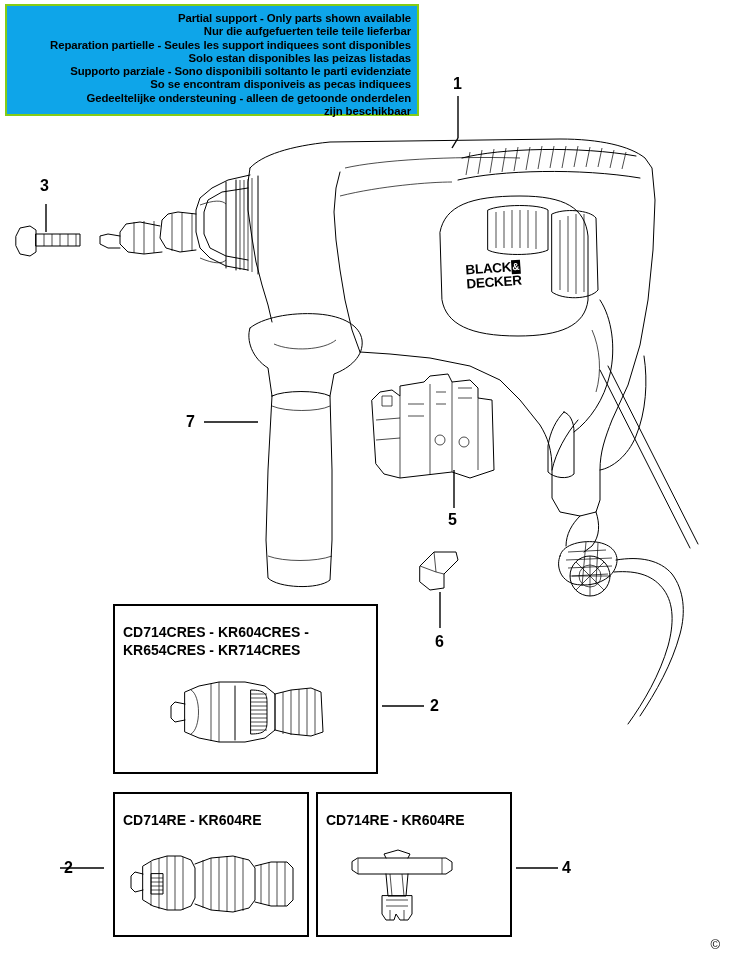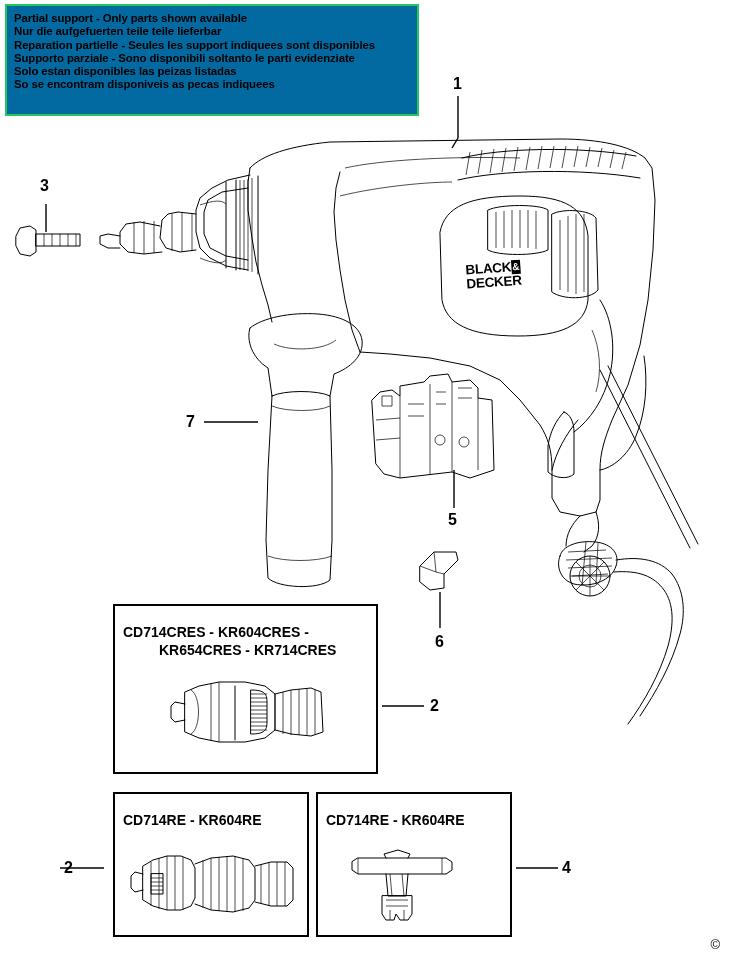--- a/index.html
+++ b/index.html
@@ -25,24 +25,25 @@
     width: 730px;
     height: 959px;
   }
   
   #notice-box {
     position: absolute;
     left: 5px;
     top: 4px;
     width: 414px;
     height: 112px;
-    border: 2px solid #22c55e;
-    background: #0369a1;
+    border: 2px solid #84cc16;
+    background: #0ea5e9;
     box-sizing: border-box;
     padding: 6px 6px 4px 7px;
+    text-align: right;
   }
   #notice-box .line {
     font-size: 11.4px;
     font-weight: bold;
     line-height: 13.3px;
     white-space: nowrap;
     letter-spacing: -0.1px;
   }
   #notice-box .indent {
     padding-left: 12px;
@@ -55,21 +56,21 @@
     box-sizing: border-box;
   }
   .variant-title {
     font-size: 14px;
     font-weight: bold;
     text-align: left;
     line-height: 18px;
     padding: 17px 0 0 8px;
     white-space: nowrap;
   }
-  .variant-title .t2 { display: block; margin-left: 36px; }
+  .variant-title .t2 { display: block; }
   #box-cres {
     left: 113px;
     top: 604px;
     width: 265px;
     height: 170px;
   }
   #box-re-left {
     left: 113px;
     top: 792px;
     width: 196px;
@@ -322,23 +323,25 @@
       <path class="leader" d="M382 706 L 424 706"></path>
       <path class="leader" d="M104 868 L 60 868"></path>
       <path class="leader" d="M516 868 L 558 868"></path>
     </g>
   </svg>
 
   <div id="notice-box">
     <div class="line">Partial support - Only parts shown available</div>
     <div class="line">Nur die aufgefuerten teile teile lieferbar</div>
     <div class="line">Reparation partielle - Seules les support indiquees sont disponibles</div>
+    <div class="line">Solo estan disponibles las peizas listadas</div>
     <div class="line">Supporto parziale - Sono disponibili soltanto le parti evidenziate</div>
-    <div class="line">Solo estan disponibles las peizas listadas</div>
     <div class="line">So se encontram disponiveis as pecas indiquees</div>
+    <div class="line">Gedeeltelijke ondersteuning - alleen de getoonde onderdelen</div>
+    <div class="line indent">zijn beschikbaar</div>
   </div>
 
   <div id="bd-logo">
     <div class="bd-text">
       <span>BLACK</span><span class="amp">&amp;</span>
     </div>
     <div class="bd-text">DECKER</div>
   </div>
 
   <div class="variant-box" id="box-cres">

